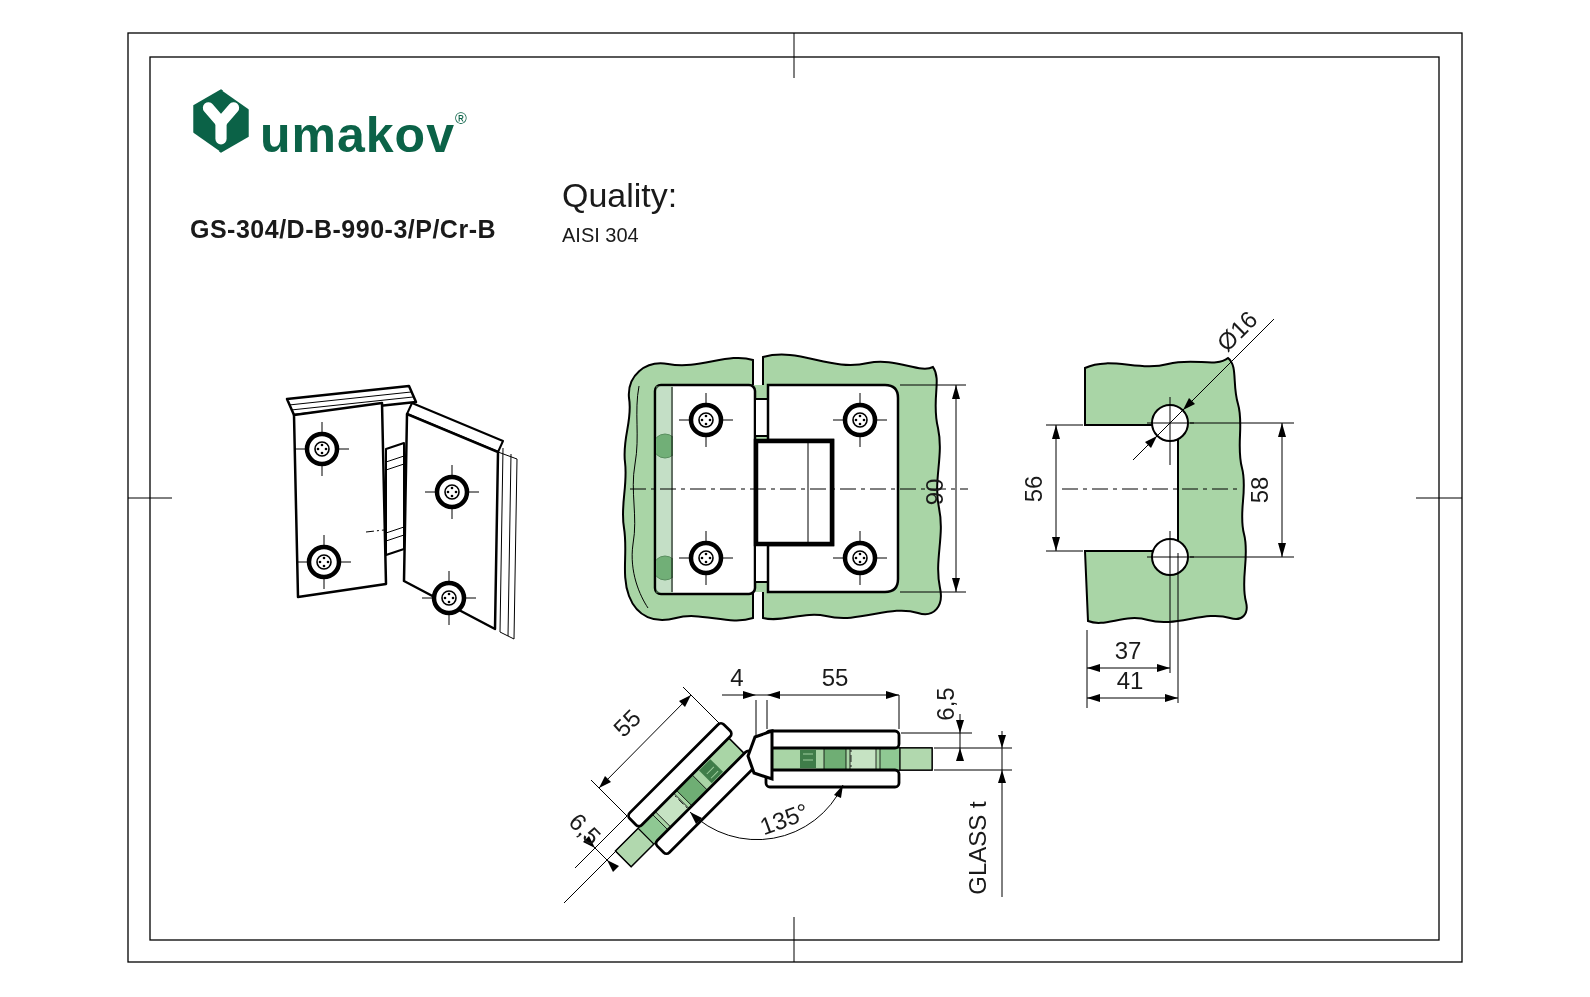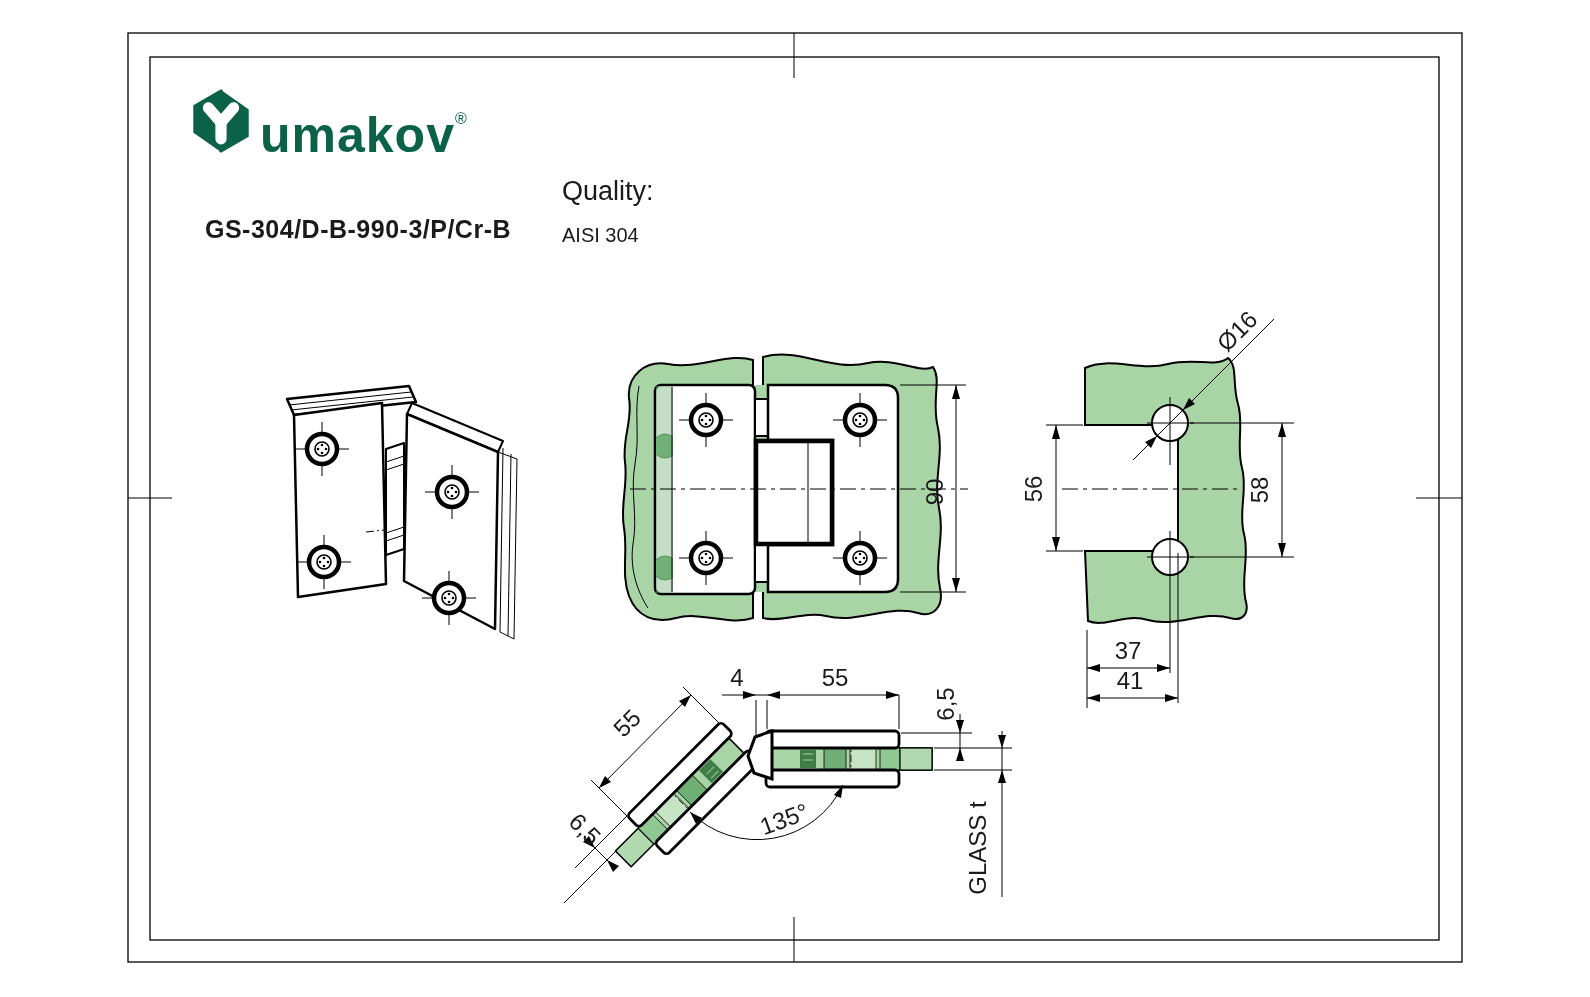--- a/index.html
+++ b/index.html
@@ -3,22 +3,22 @@
 <meta charset="utf-8">
 <style>
   html,body{margin:0;padding:0;background:#ffffff;}
   #page{position:relative;width:1590px;height:997px;background:#fff;overflow:hidden;
         font-family:"Liberation Sans", sans-serif;color:#1a1a1a;border-radius:25px;}
   .hdr-text{position:absolute;white-space:nowrap;}
   #brand-block{position:absolute;left:188px;top:84px;display:flex;align-items:flex-start;}
   #brand-hex{width:66px;height:74px;margin-right:6px;}
   #brand-word{font-size:50px;font-weight:700;color:var(--brand);letter-spacing:1px;line-height:70px;}
   #brand-reg{font-size:16px;color:var(--brand);vertical-align:28px;font-weight:400;}
-  #product-code{left:190px;top:215px;font-size:25px;font-weight:600;letter-spacing:.5px;margin-left:15px;}
-  #quality-label{left:562px;top:176px;font-size:27px;}
+  #product-code{left:190px;top:215px;font-size:25px;font-weight:600;letter-spacing:.5px;}
+  #quality-label{left:562px;top:176px;font-size:34px;}
   #quality-value{left:562px;top:224px;font-size:20px;}
   svg text{font-family:"Liberation Sans", sans-serif;fill:#1a1a1a;}
   .dimtxt{font-size:24px;font-weight:400;}
   .glass{fill:var(--glass);stroke:#000;}
   .plate{fill:#fff;stroke:#000;}
   .thin{stroke:#000;stroke-width:1;fill:none;}
   .arrow{fill:#000;stroke:none;}
 </style>
 </head>
 <body>

